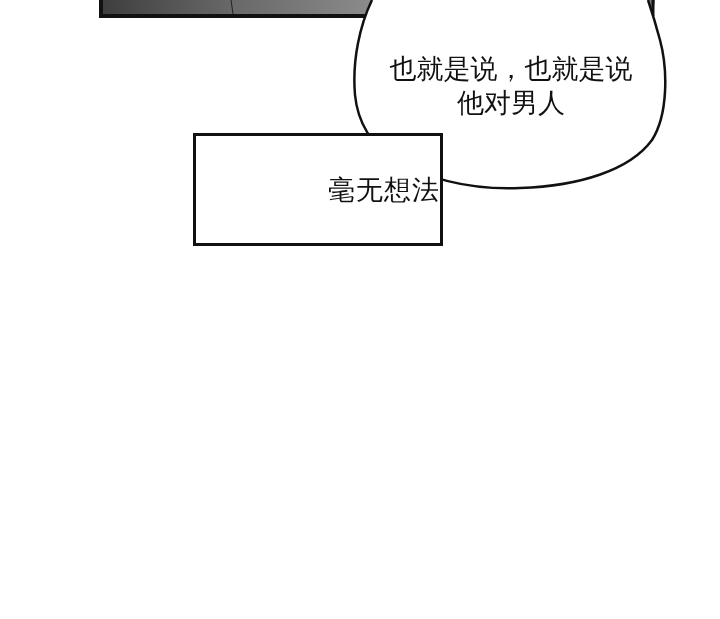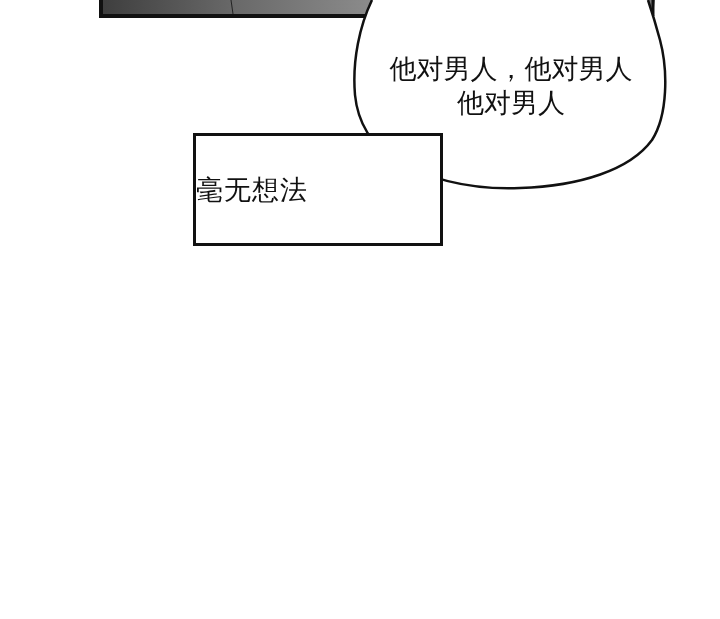--- a/index.html
+++ b/index.html
@@ -11,21 +11,21 @@
     .art { position: absolute; left: 0; top: 0; width: 720px; height: 619px; }
     .bubble-text {
       position: absolute; left: 352px; top: 52px; width: 318px;
       text-align: center; color: #111; font-size: 27px; line-height: 34px;
       letter-spacing: 0px;
     }
     .bubble-text span { display: block; white-space: nowrap; }
     .caption-box {
       position: absolute; left: 193px; top: 133px; width: 244px; height: 107px;
       border: 3px solid #111; background: #fff; box-sizing: content-box;
-      display: flex; align-items: center; justify-content: flex-start;
+      display: flex; align-items: center; justify-content: flex-end;
     }
     .caption-text { font-size: 27px; color: #111; letter-spacing: 1px; }
   </style>
 </head>
 <body>
 
 <svg class="art" viewBox="0 0 720 619" xmlns="http://www.w3.org/2000/svg">
   <defs>
     <linearGradient id="panelGrad" x1="0" y1="0" x2="1" y2="0">
       <stop offset="0" stop-color="#3e3e3e"></stop>
@@ -42,19 +42,19 @@
 
   <g>
     <polygon points="643,0 655,0 653,15" fill="#7a7a7a"></polygon>
     <line x1="653" y1="0" x2="653" y2="16" stroke="#111" stroke-width="3"></line>
   </g>
 
   <path d="M372,0 C360,25 352,60 355,95 C358,125 372,145 395,160 C430,180 470,190 520,188 C580,186 630,170 652,140 C668,115 668,70 660,40 C656,25 652,12 648,0" fill="#ffffff" stroke="#111" stroke-width="2.5"></path>
 </svg>
 
 <div class="bubble-text">
-  <span>他对男人，他对男人</span>
+  <span>也就是说，也就是说</span>
   <span>他对男人</span>
 </div>
 
 <div class="caption-box">
   <span class="caption-text">毫无想法</span>
 </div>
 
 </body></html>

